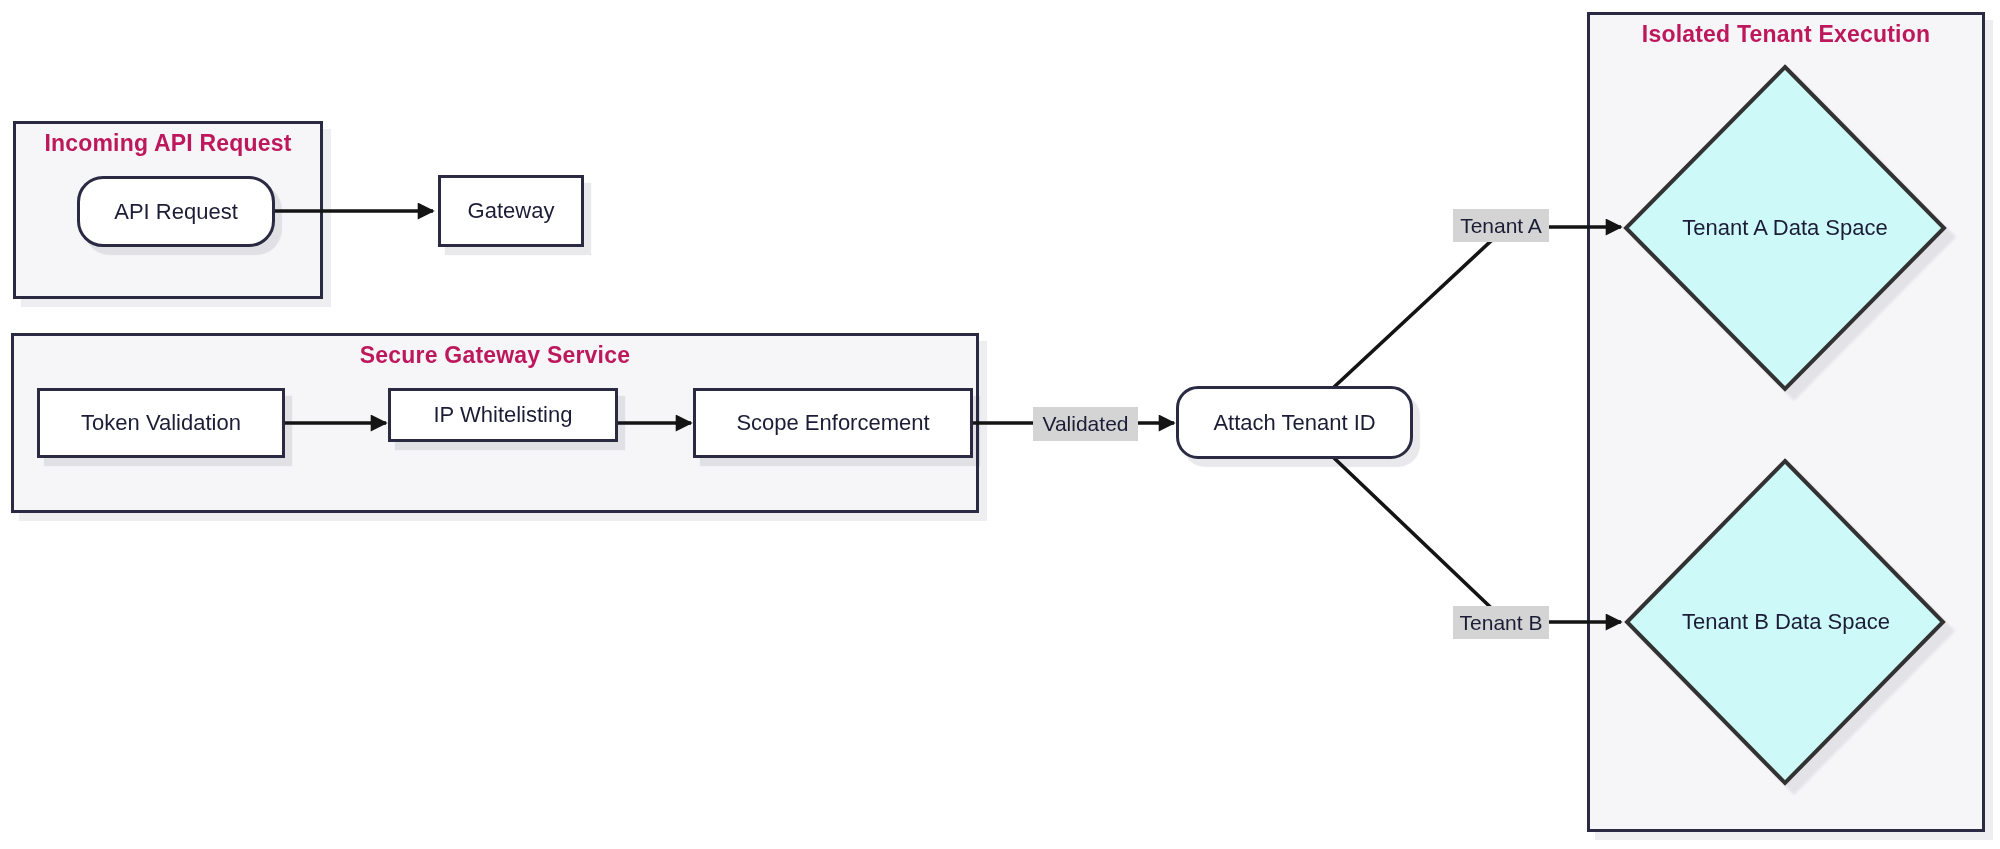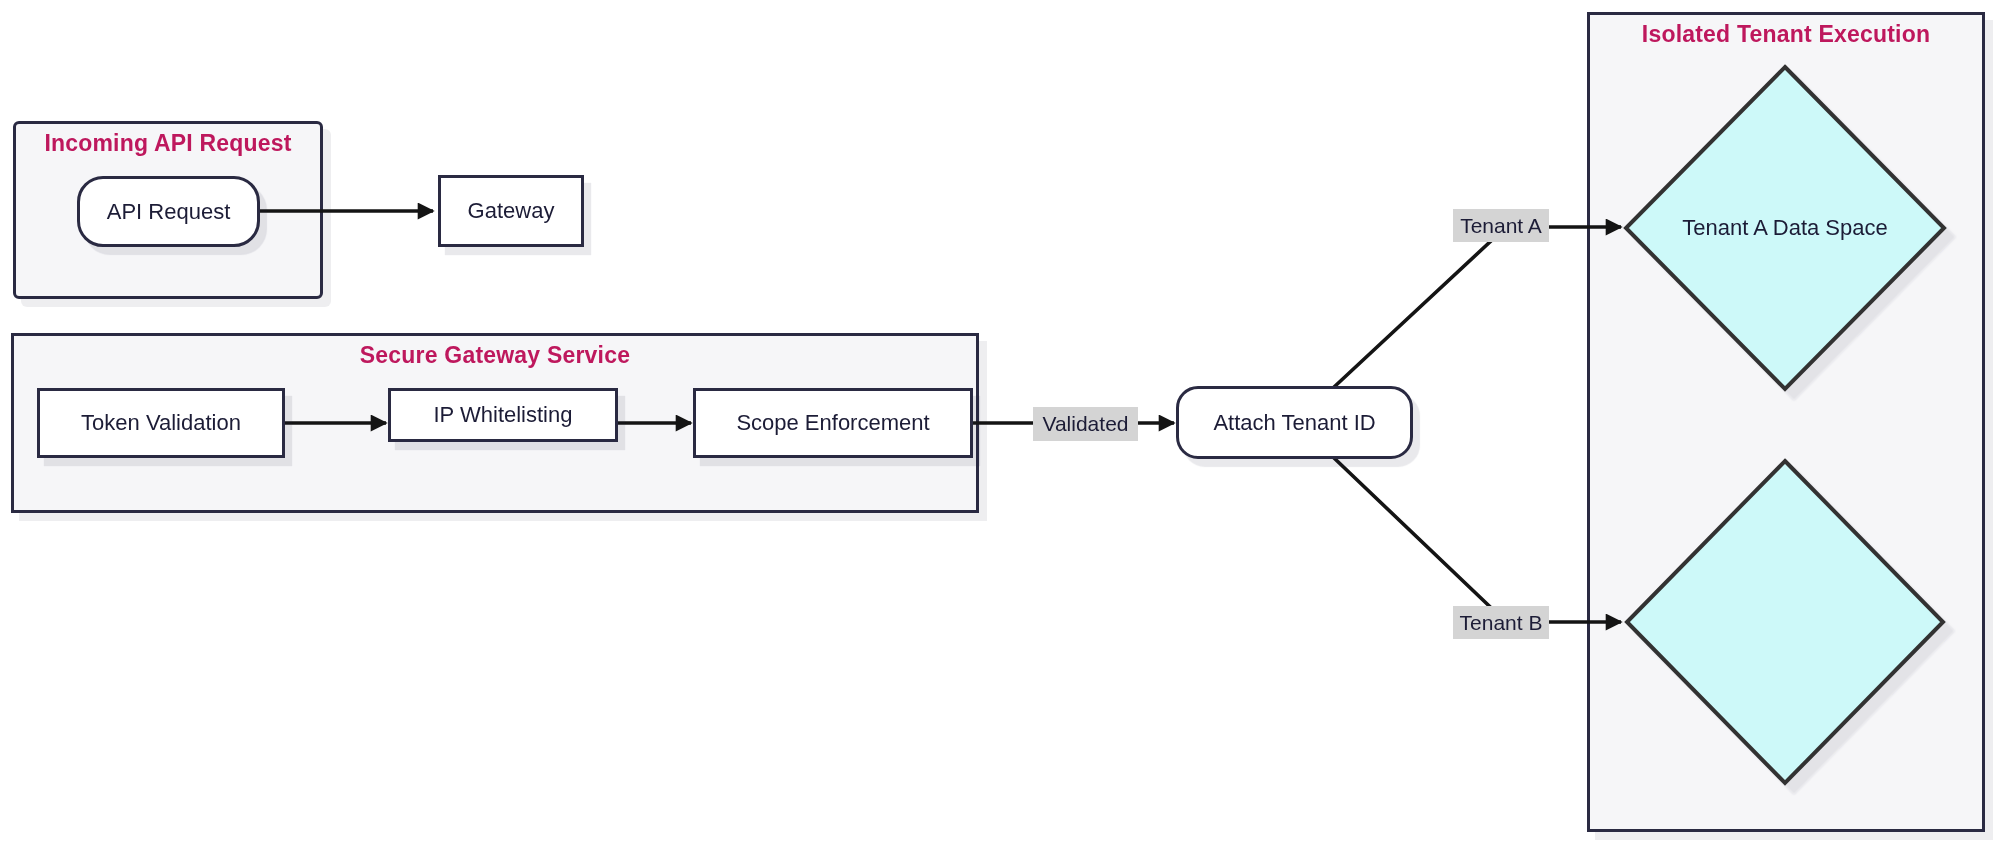--- a/index.html
+++ b/index.html
@@ -84,21 +84,21 @@
     color: #1c1c36;
     z-index: 3;
     white-space: nowrap;
   }
 </style>
 </head>
 <body>
 
 <div class="canvas">
 
-  <div class="subgraph" style="left:13px; top:121px; width:310px; height:178px;border-radius:6px;">
+  <div class="subgraph" style="left:13px; top:121px; width:310px; height:178px;">
     <div class="subgraph-title">Incoming API Request</div>
   </div>
 
   <div class="subgraph" style="left:11px; top:333px; width:968px; height:180px;">
     <div class="subgraph-title">Secure Gateway Service</div>
   </div>
 
   <div class="subgraph" style="left:1587px; top:12px; width:398px; height:820px;">
     <div class="subgraph-title">Isolated Tenant Execution</div>
   </div>
@@ -117,21 +117,21 @@
     <polygon points="1785,461 1943,622 1785,783 1627,622" fill="#cdf9f9" stroke="#333333" stroke-width="4" filter="url(#shape-shadow)"></polygon>
 
     <path d="M260,211 H433" fill="none" stroke="#141414" stroke-width="3.6" marker-end="url(#arrow)"></path>
     <path d="M275,423 H386" fill="none" stroke="#141414" stroke-width="3.6" marker-end="url(#arrow)"></path>
     <path d="M618,423 H691" fill="none" stroke="#141414" stroke-width="3.6" marker-end="url(#arrow)"></path>
     <path d="M942,423 H1174" fill="none" stroke="#141414" stroke-width="3.6" marker-end="url(#arrow)"></path>
     <path d="M1333,388 L1506,227 H1621" fill="none" stroke="#141414" stroke-width="3.6" marker-end="url(#arrow)"></path>
     <path d="M1333,457 L1506,622 H1621" fill="none" stroke="#141414" stroke-width="3.6" marker-end="url(#arrow)"></path>
   </svg>
 
-  <div class="node rounded-lg" style="left:77px; top:176px; width:183px; height:71px;">
+  <div class="node rounded-lg" style="left:77px; top:176px; width:198px; height:71px;">
     <span>API Request</span>
   </div>
 
   <div class="node" style="left:438px; top:175px; width:146px; height:72px;">
     <span>Gateway</span>
   </div>
 
   <div class="node" style="left:37px; top:388px; width:248px; height:70px;">
     <span>Token Validation</span>
   </div>
@@ -145,20 +145,23 @@
   </div>
 
   <div class="node rounded-md" style="left:1176px; top:386px; width:237px; height:73px;">
     <span>Attach Tenant ID</span>
   </div>
 
   <div class="diamond-label" style="left:1626px; top:208px; width:318px; height:40px;">
     <span>Tenant A Data Space</span>
   </div>
 
+  <div class="diamond-label" style="left:1627px; top:602px; width:318px; height:40px;">
+    <span>Tenant B Data Space</span>
+  </div>
 
   <div class="edge-label" style="left:1033px; top:407px; width:105px; height:34px;">
     <span>Validated</span>
   </div>
 
   <div class="edge-label" style="left:1453px; top:209px; width:96px; height:33px;">
     <span>Tenant A</span>
   </div>
 
   <div class="edge-label" style="left:1453px; top:606px; width:96px; height:33px;">

